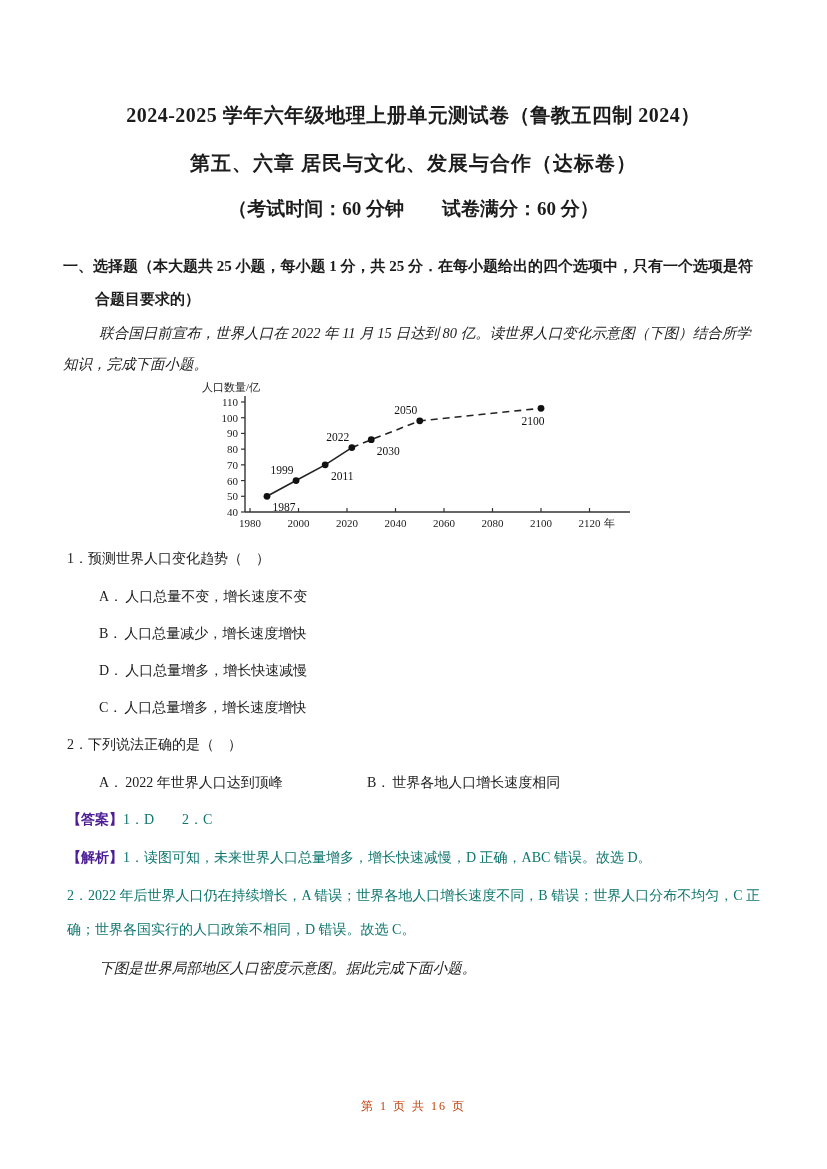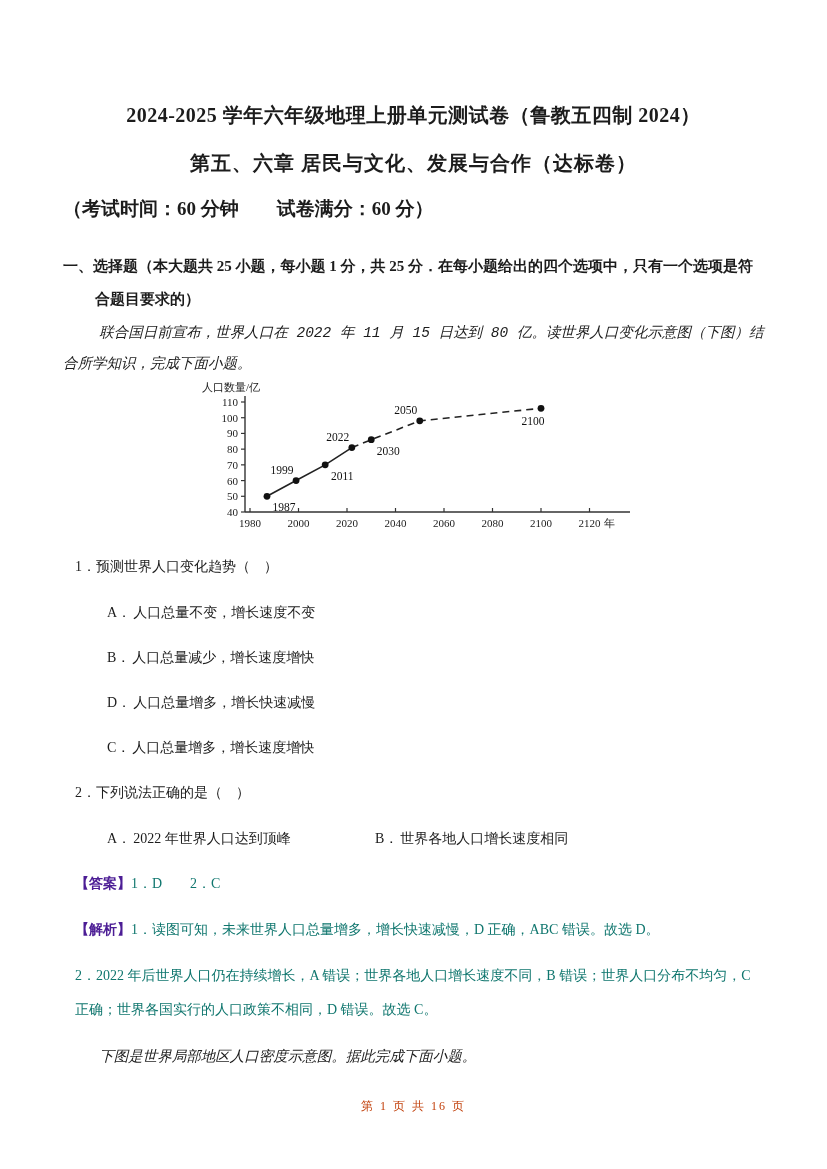--- a/index.html
+++ b/index.html
@@ -20,44 +20,43 @@
   }
   .doc-subtitle{
     margin:21px 0 0;
     font-size:20px;line-height:27px;
     font-weight:bold;text-align:center;
     letter-spacing:1px;
   }
   .doc-exam-info{
     margin:19px 0 0;
     font-size:19px;line-height:26px;
-    font-weight:bold;text-align:left;
+    font-weight:bold;text-align:center;
   }
   .section-heading{
     margin:28px 0 0;
     font-size:15px;line-height:33px;
     font-weight:bold;
     padding-left:32px;text-indent:-32px;
   }
   .kaiti{
     font-style:italic;
     font-size:14.5px;
   }
   .intro{
     margin:2px 0 0;
     line-height:31px;
     text-indent:2.5em;
-    font-family:Liberation Mono, monospace;
   }
   .chart-figure{
     margin:0 0 0 135px;
     width:462px;height:158px;
   }
   .line{
-    margin:12px;
+    margin:4px;
     font-size:14px;line-height:34px;
   }
   .options .line{line-height:33px;}
   .options{margin-left:32px;}
   .opt-label{margin-right:2px;}
   .opt-cell-a{display:inline-block;width:268px;}
   .answer-line .ans-label,
   .analysis-label{
     font-weight:bold;
     color:#4c1d95;

